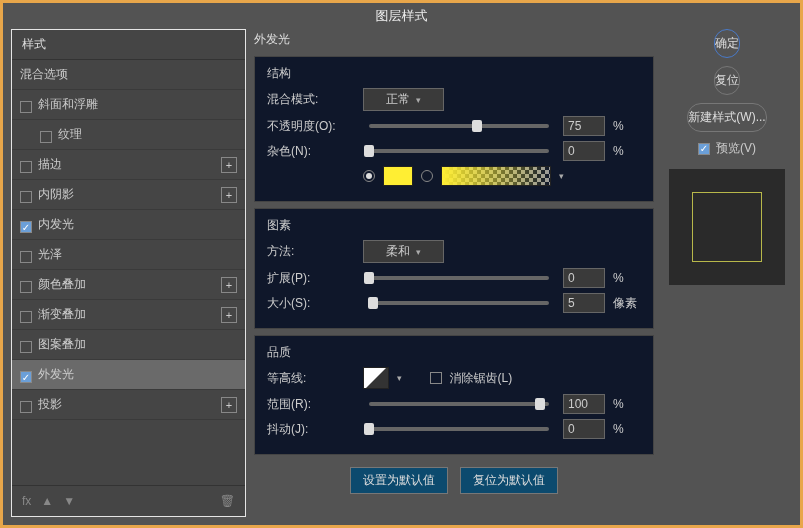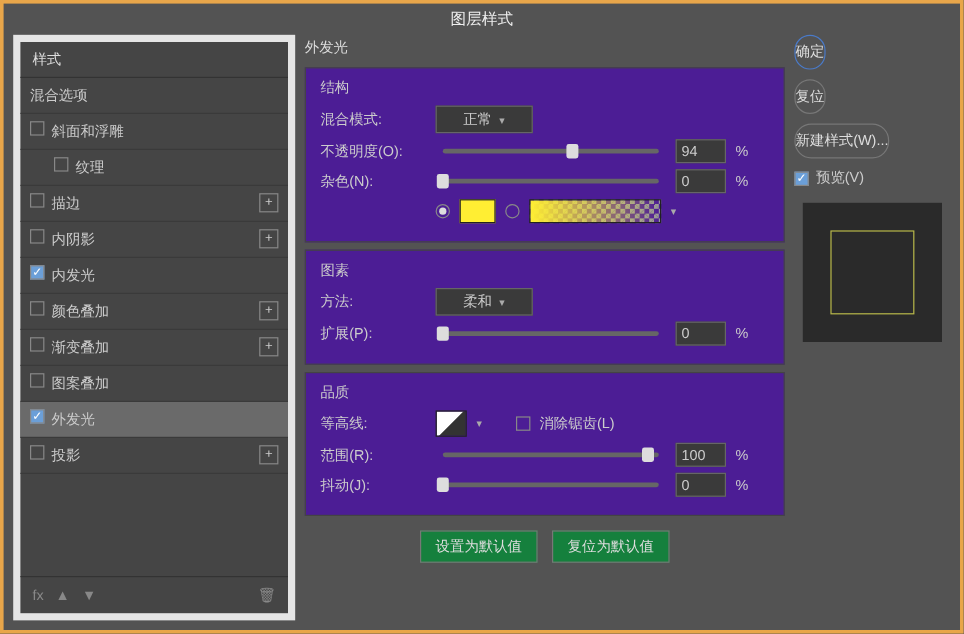--- a/index.html
+++ b/index.html
@@ -1,50 +1,50 @@
 <!DOCTYPE html>
 <html><head>
 <meta charset="utf-8">
 <style>
 *{box-sizing:border-box;margin:0;padding:0;font-family:"Microsoft YaHei",sans-serif;font-size:12px;color:#ccc}
 body{background:#e8a64a;width:803px;height:528px;padding:3px}
 .dialog{background:#535353;width:100%;height:100%;display:flex;flex-direction:column}
 .titlebar{text-align:center;padding:4px 0;color:#eee;font-size:13px}
 .content{flex:1;display:flex;gap:8px;padding:0 8px 8px 8px}
-.sidebar{width:235px;background:#454545;display:flex;flex-direction:column;border:6px solid #e5e5e5}
+.sidebar{width:235px;background:#454545;display:flex;flex-direction:column;border:1px solid #e5e5e5}
 .sbhead{padding:6px 10px;border-bottom:1px solid #333;color:#ddd}
-.sbitem{padding:6px 8px;display:flex;align-items:flex-start;gap:6px;border-bottom:1px solid #3a3a3a}
+.sbitem{padding:6px 8px;display:flex;align-items:flex-end;gap:6px;border-bottom:1px solid #3a3a3a}
 .sbitem.sub{padding-left:28px}
 .sbitem.sel{background:#6a6a6a}
 .chk{width:12px;height:12px;border:1px solid #888;display:inline-flex;align-items:center;justify-content:center;font-size:10px;color:#fff}
 .chk.on{background:#6b9fd8}
 .plus{margin-left:auto;width:16px;height:16px;border:1px solid #888;display:inline-flex;align-items:center;justify-content:center;font-size:11px;color:#ccc}
 .sbfoot{margin-top:auto;padding:8px 10px;display:flex;gap:10px;border-top:1px solid #333}
 .sbfoot span{color:#888}
 .main{flex:1;display:flex;flex-direction:column;gap:6px}
 .mtitle{color:#ddd;padding:2px 0}
-.group{border:1px solid #444;background:#4c1d95;padding:8px 12px 10px 12px}
+.group{border:1px solid #444;background:#0f172a;padding:8px 12px 10px 12px}
 .glabel{color:#ccc;margin-bottom:6px}
 .row{display:flex;align-items:center;gap:8px;margin:5px 0}
 .lbl{width:88px;text-align:left;color:#ccc}
 .select{background:#3a3a3a;border:1px solid #666;padding:2px 22px;display:inline-flex;align-items:center;gap:6px;min-width:70px;justify-content:space-between}
 .caret{font-size:9px;color:#aaa}
 .slider{flex:1;height:4px;background:#666;position:relative;margin:0 6px;border-radius:2px}
 .thumb{position:absolute;top:-4px;width:10px;height:12px;background:#ddd;border-radius:2px;transform:translateX(-50%)}
 .num{width:42px;background:#3a3a3a;border:1px solid #666;padding:2px 4px;text-align:left}
 .unit{width:28px;color:#ccc}
 .radio{width:12px;height:12px;border:1px solid #888;border-radius:50%;display:inline-flex;align-items:center;justify-content:center}
 .radio.on::after{content:"";width:6px;height:6px;background:#ddd;border-radius:50%}
 .swatch{width:30px;height:20px;border:1px solid #222}
 .grad{width:110px;height:20px;border:1px solid #222;background:linear-gradient(to right,#ffee33,rgba(255,238,51,0))}
 .gradbg{background-image:linear-gradient(45deg,#999 25%,transparent 25%),linear-gradient(-45deg,#999 25%,transparent 25%),linear-gradient(45deg,transparent 75%,#999 75%),linear-gradient(-45deg,transparent 75%,#999 75%);background-size:8px 8px;background-position:0 0,0 4px,4px -4px,-4px 0}
 .contour{width:26px;height:22px;border:1px solid #222;background:linear-gradient(135deg,#fff 49%,#333 51%)}
-.btn{background:#15803d;border:1px solid #777;padding:4px 12px;color:#ddd;cursor:pointer}
+.btn{background:#0c4a6e;border:1px solid #777;padding:4px 12px;color:#ddd;cursor:pointer}
 .btnrow{display:flex;gap:12px;justify-content:center;margin-top:6px}
-.right{width:130px;display:flex;flex-direction:column;gap:8px;align-items:flex-start}
+.right{width:130px;display:flex;flex-direction:column;gap:8px;align-items:center}
 .rbtn{border:1px solid #777;border-radius:14px;padding:5px 0;text-align:center;color:#ddd;background:#535353}
 .rbtn.primary{border-color:#4a7ac8}
 .prevrow{display:flex;align-items:center;gap:6px;justify-content:center}
 .preview{width:116px;height:116px;background:#2a2a2a;margin:4px auto;display:flex;align-items:center;justify-content:center}
 .previewbox{width:70px;height:70px;border:1px solid #b8b84a}
 </style>
 </head>
 <body>
 
 <div class="dialog">
@@ -74,20 +74,24 @@
             <span class="chk"></span>
             <span>内阴影</span>
             <span class="plus">+</span>
           </div>
           <div class="sbitem">
             <span class="chk on">✓</span>
             <span>内发光</span>
           </div>
           <div class="sbitem">
             <span class="chk"></span>
+            <span>光泽</span>
+          </div>
+          <div class="sbitem">
+            <span class="chk"></span>
             <span>颜色叠加</span>
             <span class="plus">+</span>
           </div>
           <div class="sbitem">
             <span class="chk"></span>
             <span>渐变叠加</span>
             <span class="plus">+</span>
           </div>
           <div class="sbitem">
             <span class="chk"></span>
@@ -121,21 +125,21 @@
           <div class="select">
               <span>正常</span>
               <span class="caret">▾</span>
             </div>
         </div>
         <div class="row">
           <span class="lbl">不透明度(O):</span>
           <div class="slider">
               <div class="thumb" style="left:60%"></div>
             </div>
-          <div class="num">94</div>
+          <div class="num">75</div>
           <span class="unit">%</span>
         </div>
         <div class="row">
           <span class="lbl">杂色(N):</span>
           <div class="slider">
               <div class="thumb" style="left:0%"></div>
             </div>
           <div class="num">0</div>
           <span class="unit">%</span>
         </div>
@@ -160,20 +164,28 @@
               <span class="caret">▾</span>
             </div>
         </div>
         <div class="row">
           <span class="lbl">扩展(P):</span>
           <div class="slider">
               <div class="thumb" style="left:0%"></div>
             </div>
           <div class="num">0</div>
           <span class="unit">%</span>
+        </div>
+        <div class="row">
+          <span class="lbl">大小(S):</span>
+          <div class="slider">
+              <div class="thumb" style="left:2%"></div>
+            </div>
+          <div class="num">5</div>
+          <span class="unit">像素</span>
         </div>
       </div>
 
       <div class="group">
         <div class="glabel">品质</div>
         <div class="row">
           <span class="lbl">等高线:</span>
           <div class="contour"></div>
           <span class="caret">▾</span>
           <span style="width:12px"></span>

